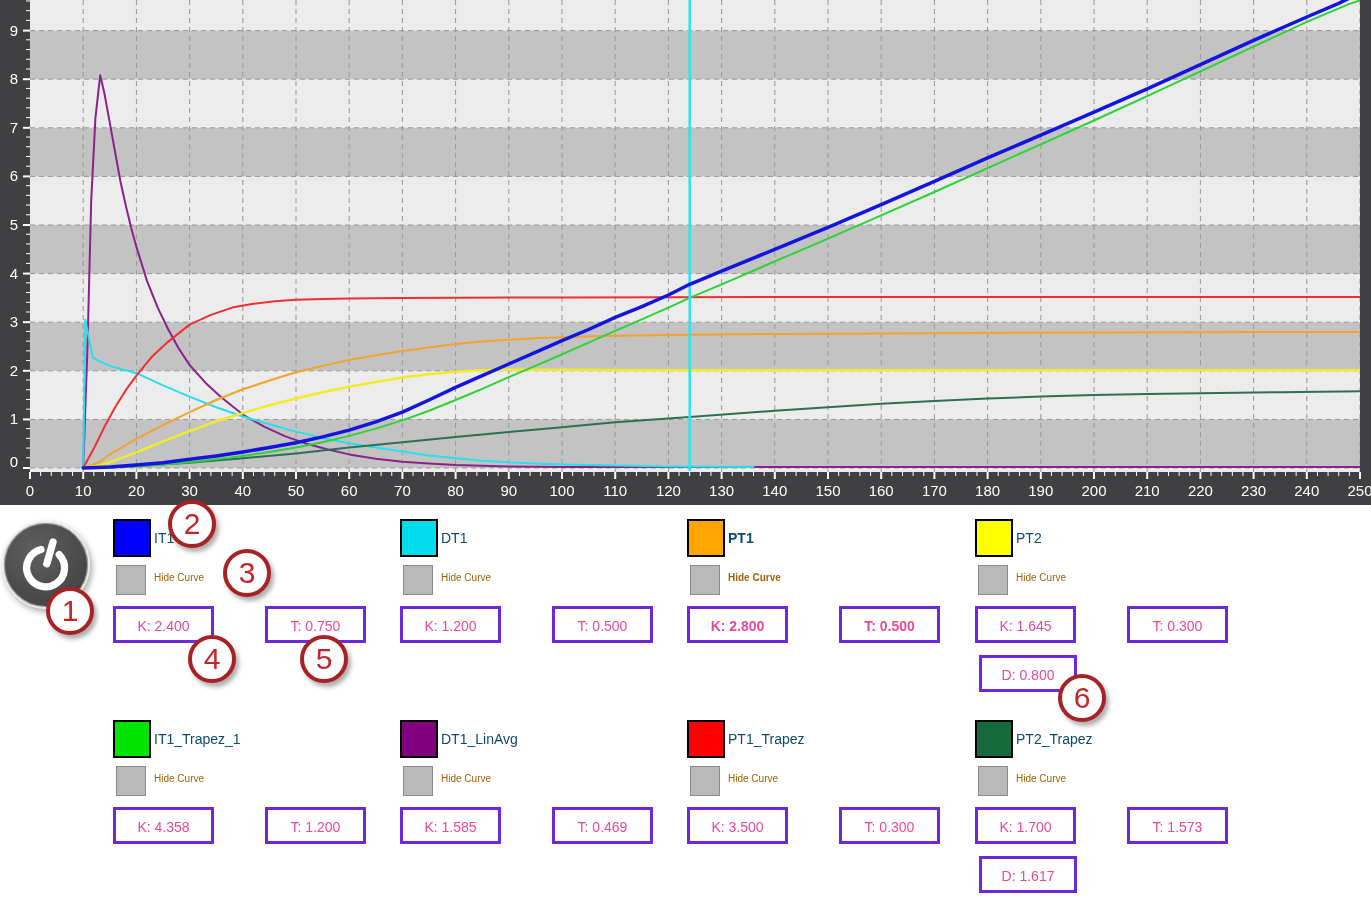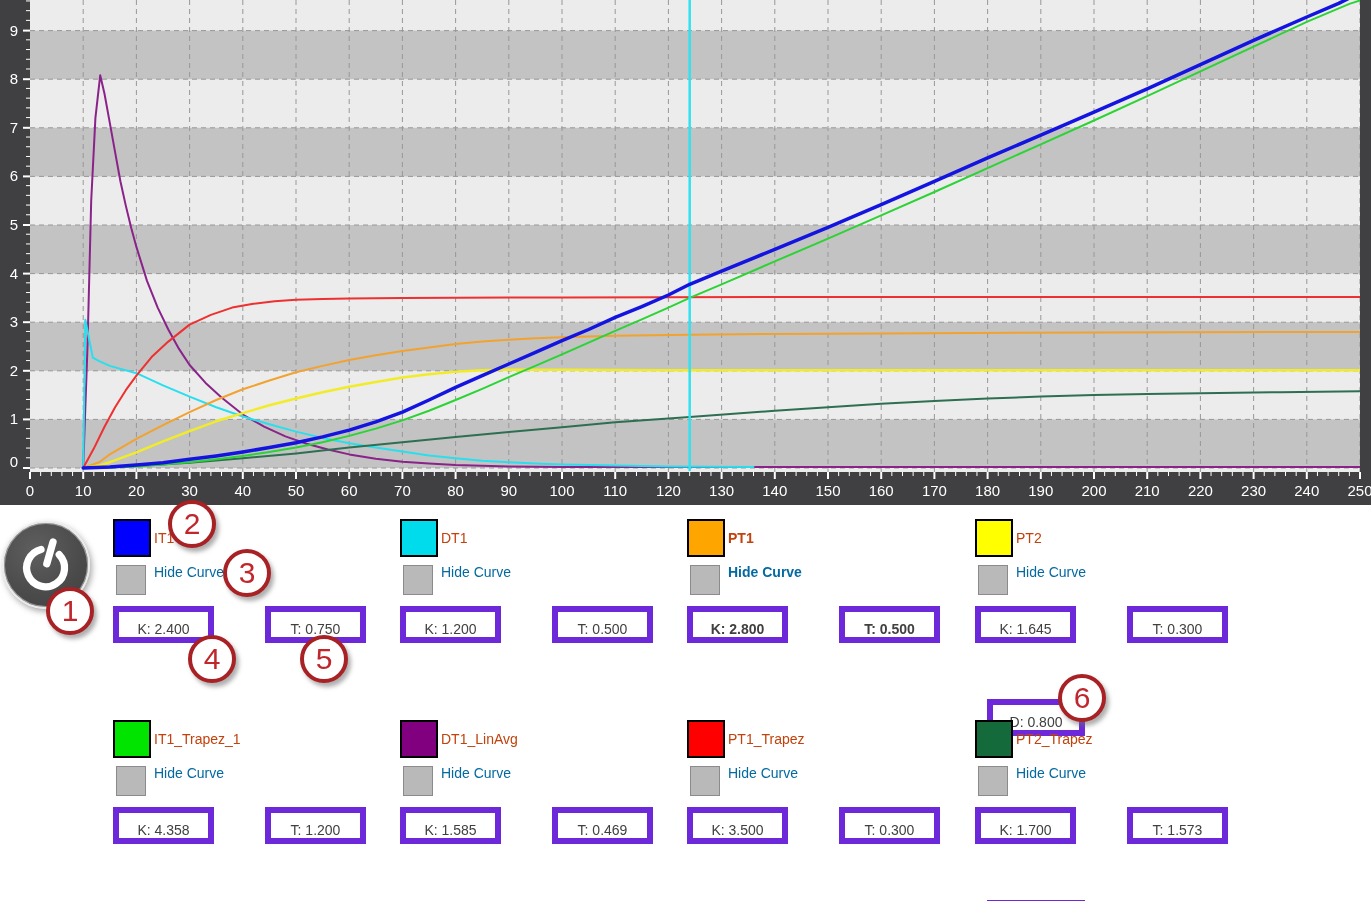--- a/index.html
+++ b/index.html
@@ -11,30 +11,30 @@
   .power-btn{position:absolute;left:2px;top:521px;width:88px;height:88px;border-radius:50%;
              background:radial-gradient(circle at 38% 32%, #5f5f5f 0%, #4a4a4a 60%, #3f3f3f 100%);
              border:2px solid #e9e9e9;box-sizing:border-box;
              box-shadow:2px 3px 6px rgba(0,0,0,0.35), inset 0 0 0 1px #9a9a9a;cursor:pointer;}
   .power-btn svg{position:absolute;left:7px;top:7px;}
   
   .legend-entry{position:absolute;width:280px;height:200px;}
   .swatch{position:absolute;left:0;top:0;width:38px;height:38px;box-sizing:border-box;
           border:2px solid #000;}
   .curve-name{position:absolute;left:41px;top:0;height:38px;line-height:38px;
-              font-size:14px;color:#c2410c;white-space:nowrap;}
+              font-size:14px;color:#0c4a6e;white-space:nowrap;}
   .hide-box{position:absolute;left:3px;top:46px;width:30px;height:30px;box-sizing:border-box;
             background:#b9b9b9;border:1px solid #8b8b8b;cursor:pointer;}
-  .hide-label{position:absolute;left:41px;top:38px;height:30px;line-height:30px;
-              font-size:14px;color:#0369a1;white-space:nowrap;}
+  .hide-label{position:absolute;left:41px;top:44px;height:30px;line-height:30px;
+              font-size:10px;color:#a16207;white-space:nowrap;}
   .param-box{position:absolute;width:101px;height:37px;box-sizing:border-box;background:#fff;
-             border:6px solid #6d28d9;text-align:center;line-height:35px;font-size:14px;color:#404040;}
+             border:3px solid #6d28d9;text-align:center;line-height:35px;font-size:14px;color:#ec4899;}
   .pb-k{left:0;top:87px;}
   .pb-t{left:124px;top:87px;margin-left:28px;}
-  .pb-d{left:12px;top:136px;width:98px;margin-top:44px;}
+  .pb-d{left:4px;top:136px;width:98px;}
   
   .callout{position:absolute;width:48px;height:48px;border-radius:50%;background:#fff;
            border:4px solid #a82125;box-sizing:border-box;color:#c0272c;font-size:30px;
            text-align:center;line-height:40px;z-index:20;
            box-shadow:3px 4px 4px rgba(110,110,110,0.55);}
 </style>
 </head>
 <body>
 
 <div class="stage">

